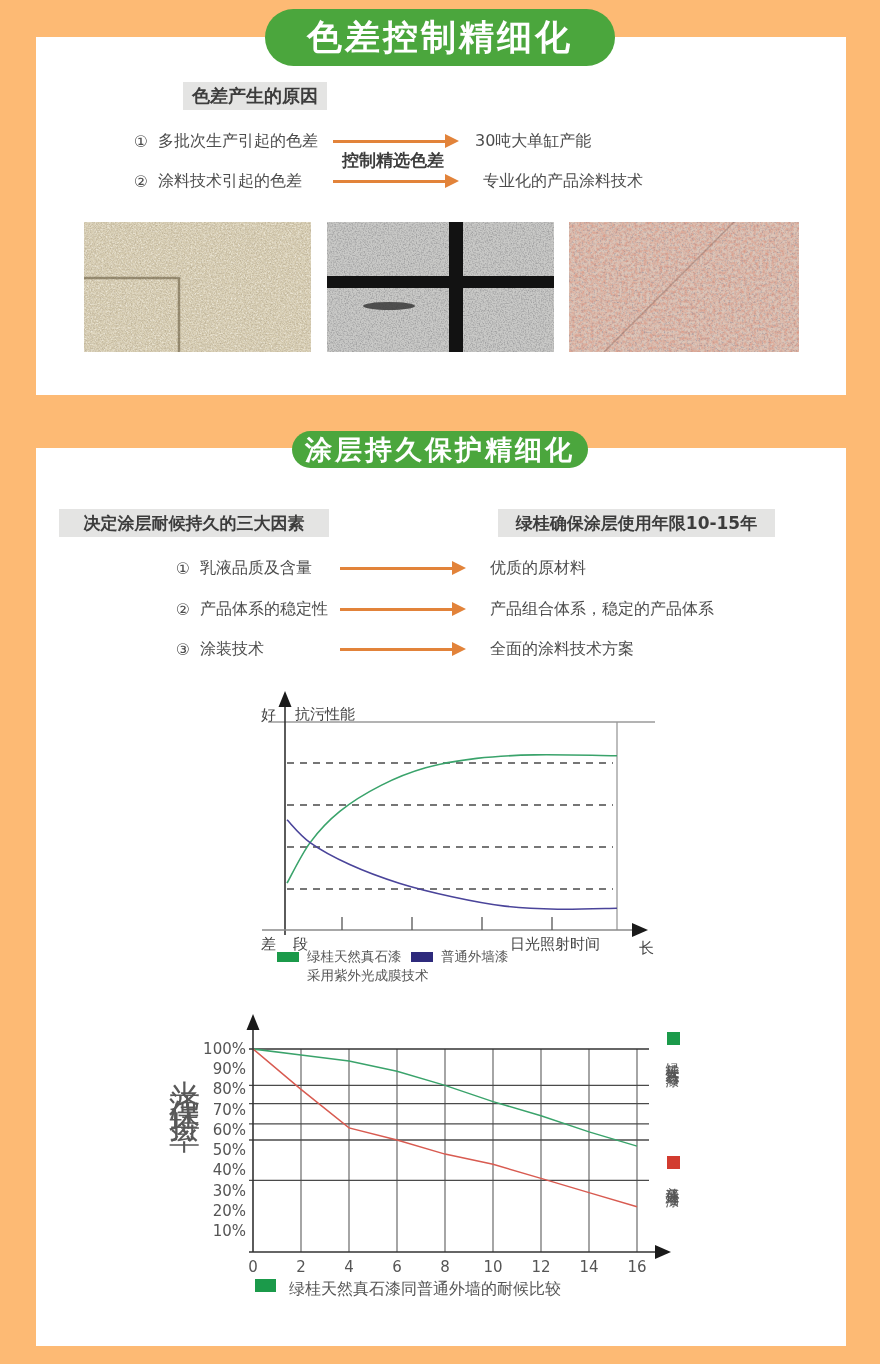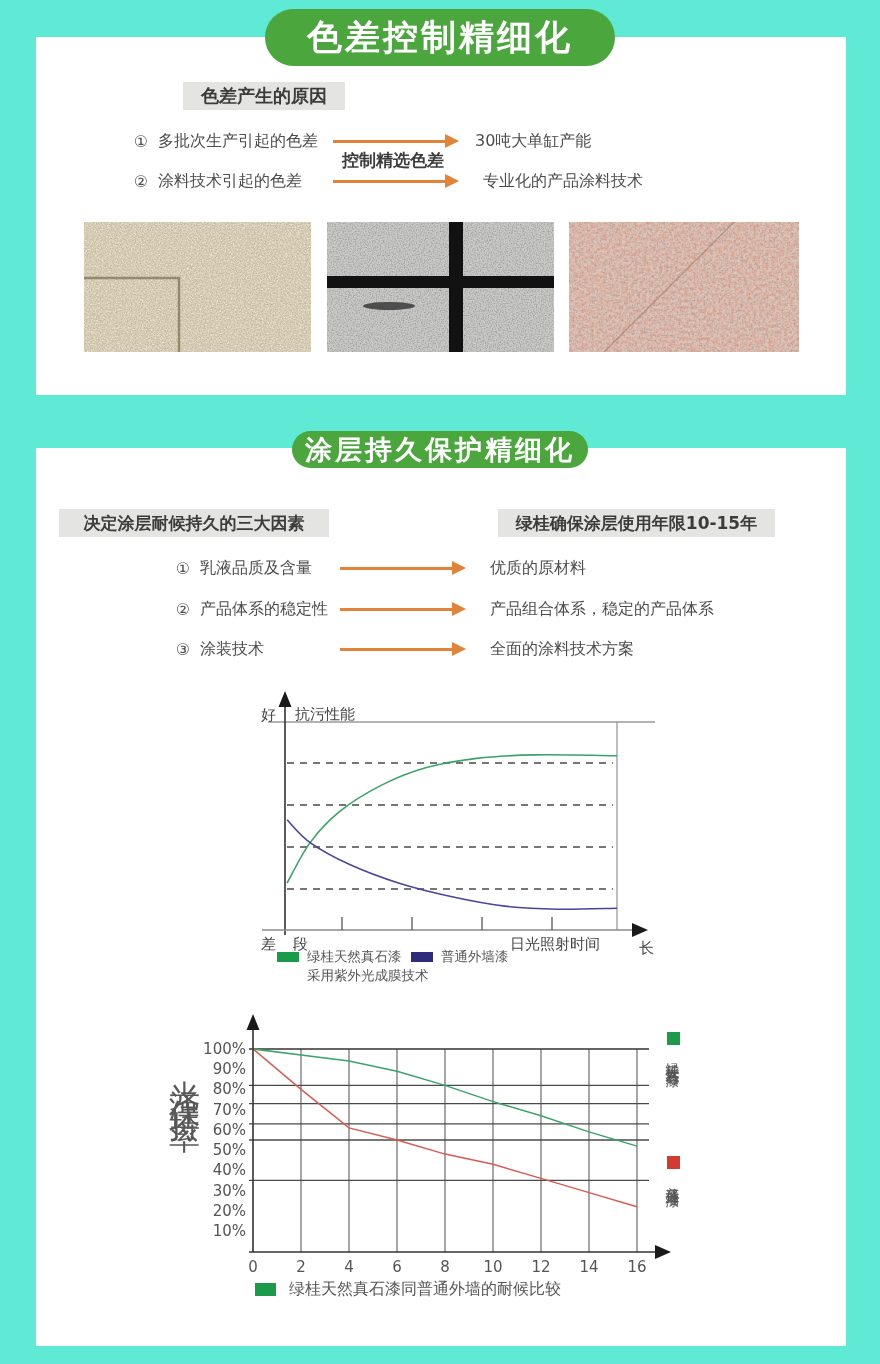--- a/index.html
+++ b/index.html
@@ -1,17 +1,17 @@
 <!DOCTYPE html>
 <html><head>
 <meta charset="utf-8">
 <style>
   html,body{margin:0;padding:0;}
   body{background:#f1f1ef;font-family:"DejaVu Sans","Liberation Sans",sans-serif;}
-  #page{position:relative;width:880px;height:1364px;background:#5eead4;overflow:hidden;margin:0 auto;}
+  #page{position:relative;width:880px;height:1364px;background:#fdba74;overflow:hidden;margin:0 auto;}
   .card{position:absolute;background:#ffffff;}
   .card1{left:36px;top:37px;width:810px;height:358px;}
   .card2{left:36px;top:448px;width:810px;height:898px;}
   .banner{position:absolute;background:#4ba63d;color:#fff;font-weight:bold;text-align:center;
           display:flex;align-items:center;justify-content:center;letter-spacing:3px;}
   .banner1{left:265px;top:9px;width:350px;height:57px;border-radius:29px;font-size:35px;}
   .banner2{left:292px;top:431px;width:296px;height:37px;border-radius:23px;font-size:27px;}
   .hdr{position:absolute;background:#e4e4e3;color:#3c3c3c;font-weight:bold;height:28px;
        display:flex;align-items:center;justify-content:center;font-size:18px;}
   .flowrow{position:absolute;display:flex;align-items:center;height:22px;color:#4d4d4d;font-size:16px;}
@@ -23,34 +23,34 @@
   .midlabel{position:absolute;font-weight:bold;color:#3c3c3c;font-size:17px;text-align:center;}
   .texture{position:absolute;}
   .texture svg{display:block;width:100%;height:100%;}
   svg text{font-family:"DejaVu Sans","Liberation Sans",sans-serif;}
   .chart{position:absolute;}
   .ylabel-vert{position:absolute;writing-mode:vertical-rl;color:#585858;font-size:31px;
     letter-spacing:10px;font-weight:500;}
   .vlegend{position:absolute;display:flex;flex-direction:column;align-items:center;}
   .vlegend .sq{width:13px;height:13px;}
   .vlegend .vtext{writing-mode:vertical-rl;font-size:14px;color:#555;letter-spacing:2px;margin-top:6px;line-height:14px;}
-  .caption{position:absolute;display:flex;align-items:center;color:#555;font-size:16px;}
+  .caption{position:absolute;display:flex;align-items:flex-start;color:#555;font-size:16px;}
   .caption .sq{width:21px;height:13px;background:#1b9a4a;margin-right:13px;}
 </style>
 </head>
 <body>
 
 <div id="page">
 
   <div class="card card1"></div>
   <div class="card card2"></div>
 
   <div class="banner banner1">色差控制精细化</div>
 
-  <div class="hdr" style="left:183px;top:82px;width:162px">色差产生的原因</div>
+  <div class="hdr" style="left:183px;top:82px;width:144px">色差产生的原因</div>
 
   <div class="flowrow" style="left:130px;top:130px">
     <span class="fnum">①</span>
     <span class="ftext" style="width:175px">多批次生产引起的色差</span>
     <span class="arrow" style="width:112px"></span>
     <span class="ftext" style="margin-left:14px">30吨大单缸产能</span>
   </div>
 
   <div class="midlabel" style="left:330px;top:149px;width:126px">控制精选色差</div>
 

